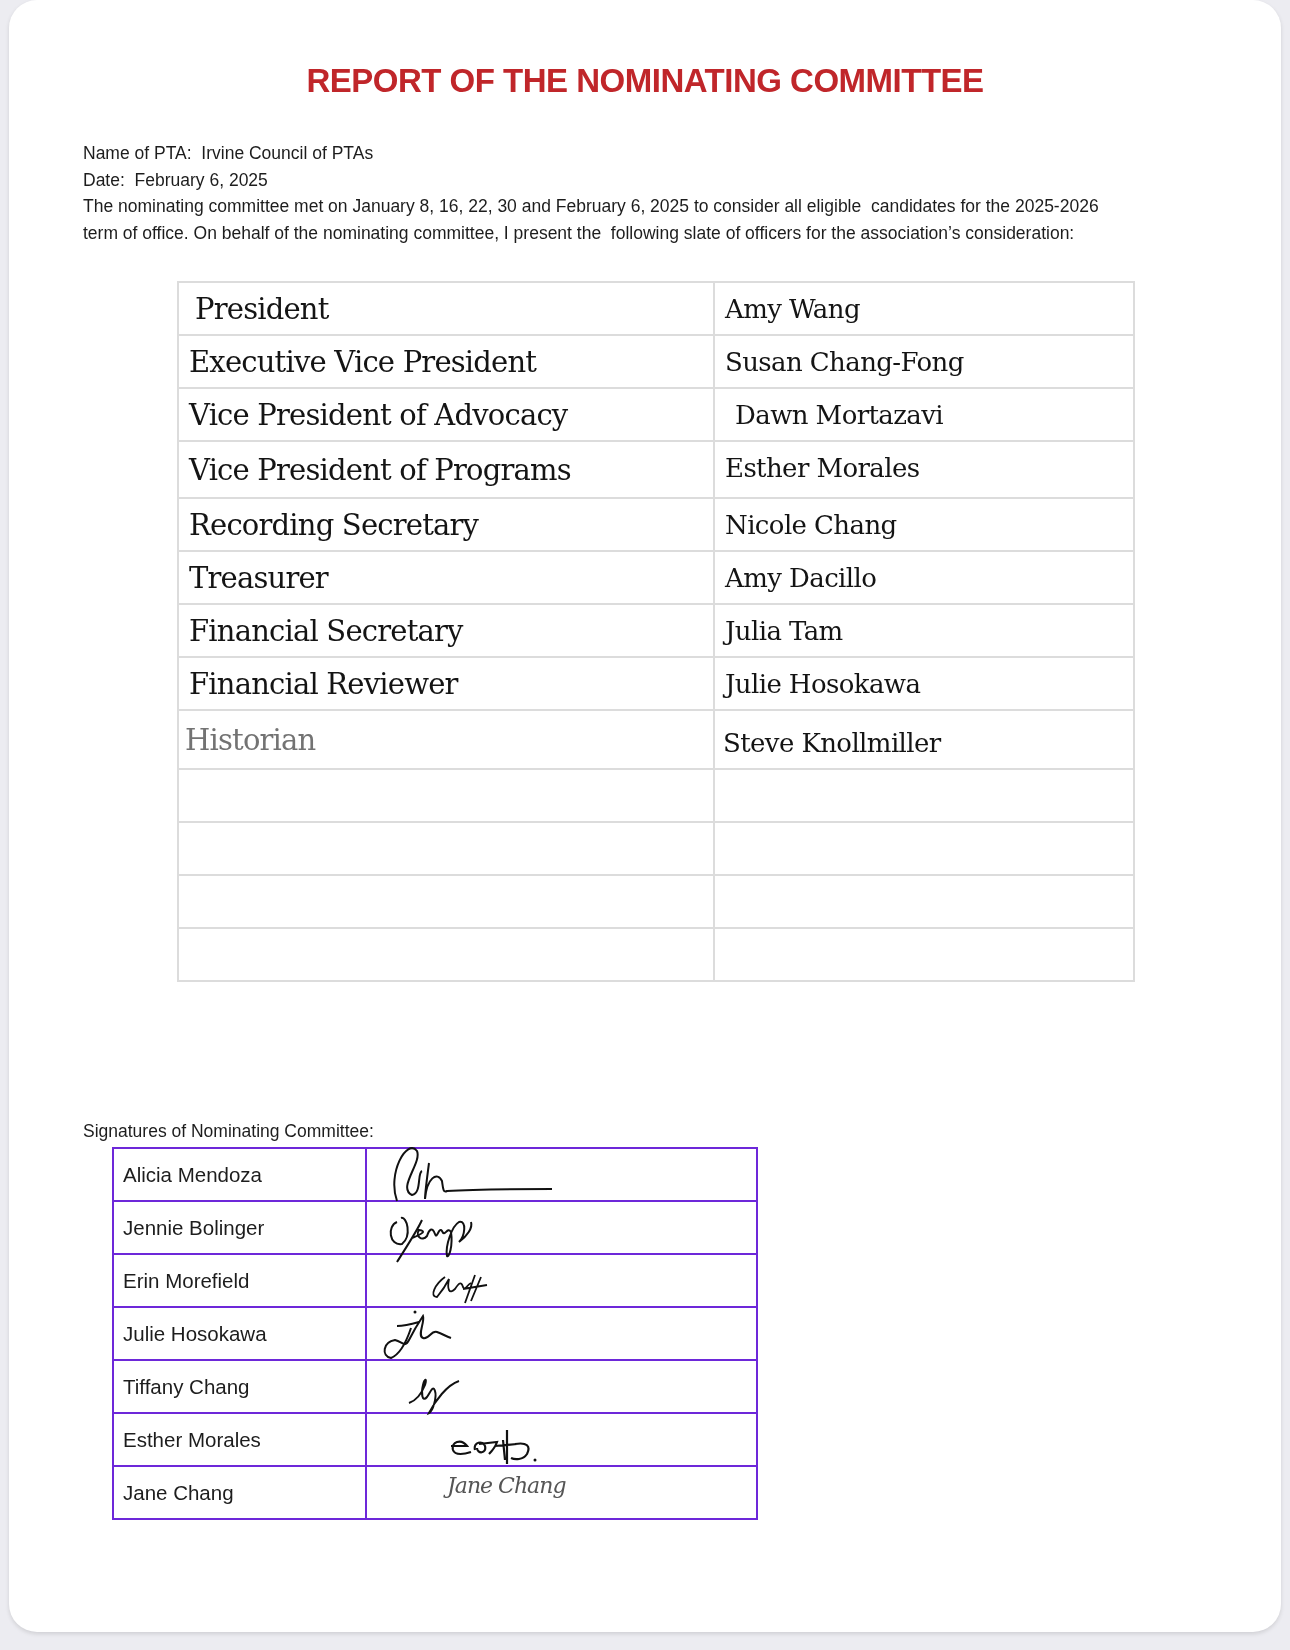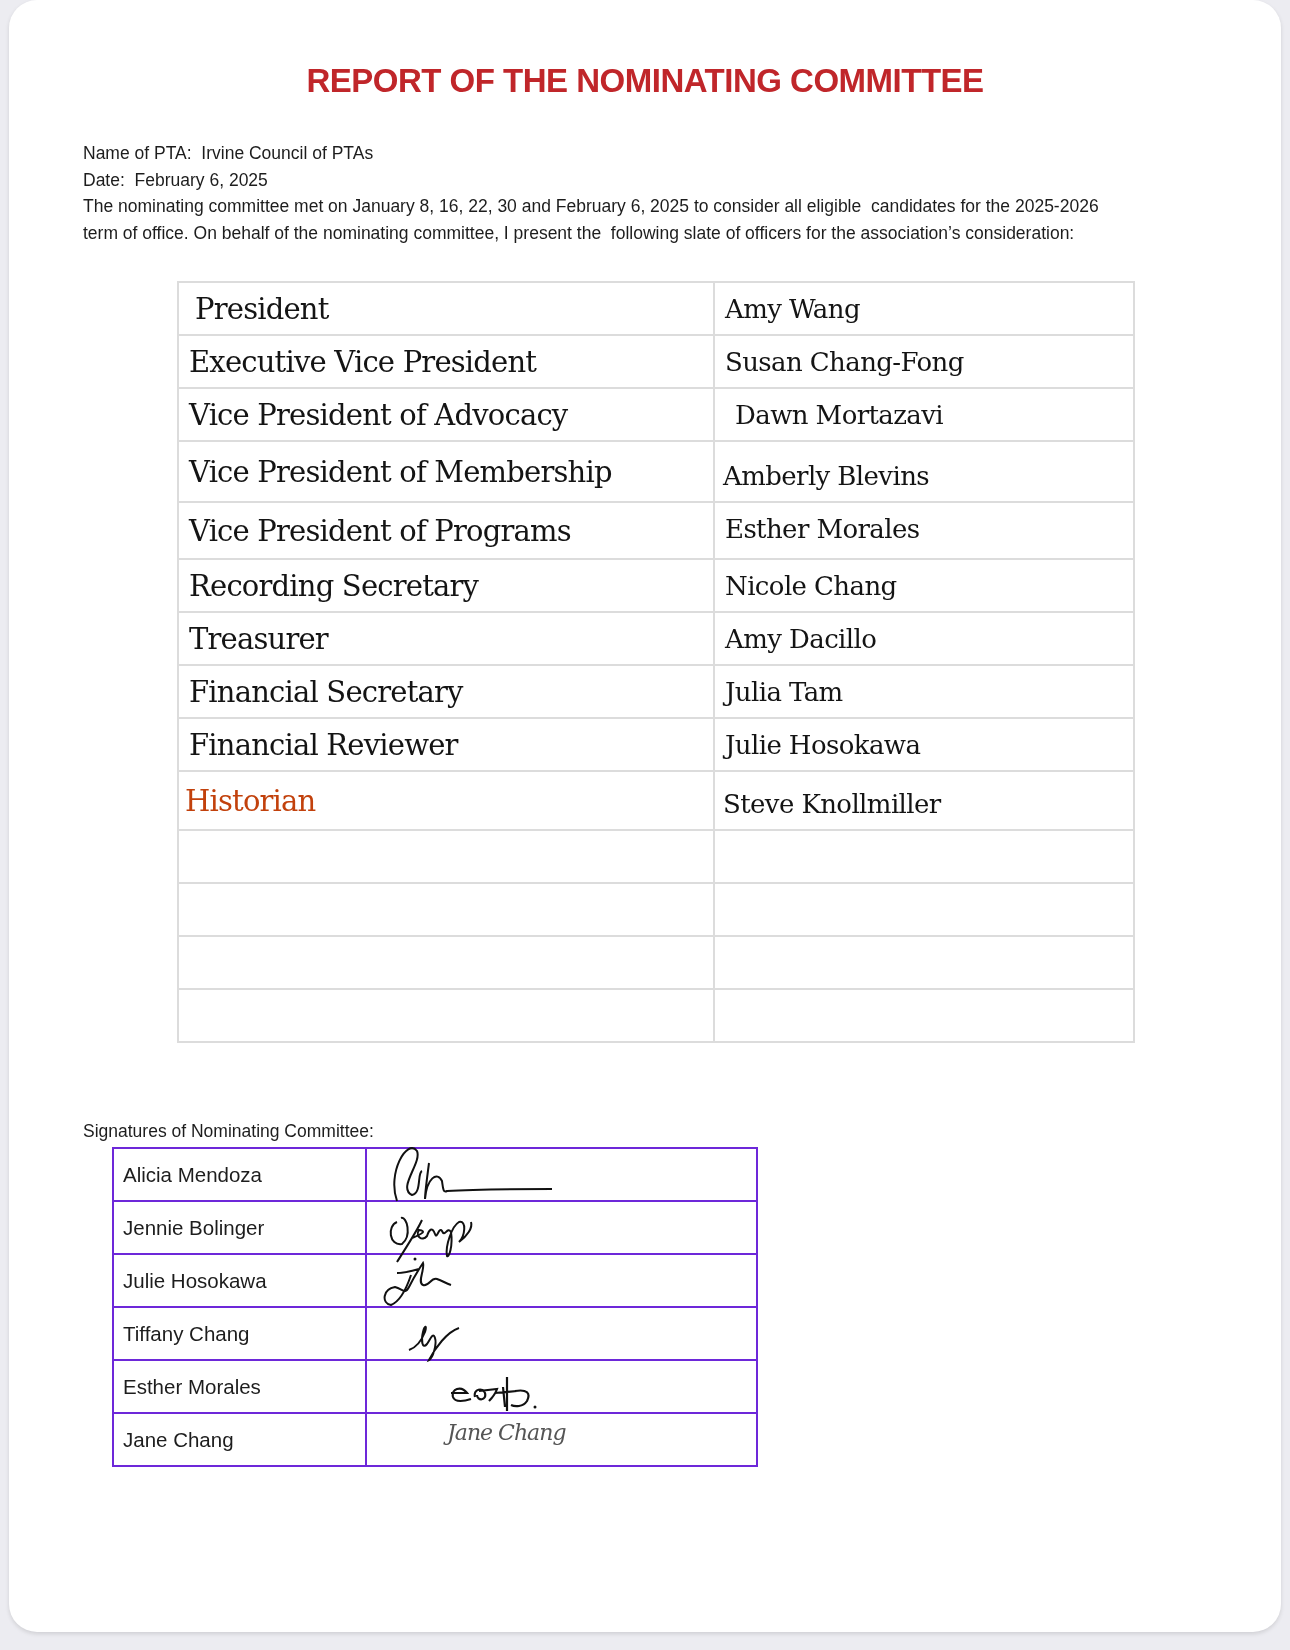--- a/index.html
+++ b/index.html
@@ -103,45 +103,41 @@
       </tr>
       <tr>
         <td class="office">Executive Vice President</td>
         <td class="name">Susan Chang-Fong</td>
       </tr>
       <tr>
         <td class="office">Vice President of Advocacy</td>
         <td class="name" style="padding-left:20px">Dawn Mortazavi</td>
       </tr>
       <tr>
-        <td class="office">Vice President of Membership</td>
-        <td class="name" style="padding-left:8px;padding-top:8px">Amberly Blevins</td>
-      </tr>
-      <tr>
         <td class="office">Vice President of Programs</td>
         <td class="name" style="padding-bottom:4px">Esther Morales</td>
       </tr>
       <tr>
         <td class="office">Recording Secretary</td>
         <td class="name">Nicole Chang</td>
       </tr>
       <tr>
         <td class="office">Treasurer</td>
         <td class="name">Amy Dacillo</td>
       </tr>
       <tr>
         <td class="office">Financial Secretary</td>
         <td class="name">Julia Tam</td>
       </tr>
       <tr>
         <td class="office">Financial Reviewer</td>
         <td class="name">Julie Hosokawa</td>
       </tr>
       <tr>
-        <td class="office" style="padding-left:6px;color:#c2410c">Historian</td>
+        <td class="office" style="padding-left:6px;color:#737373">Historian</td>
         <td class="name" style="padding-left:8px;padding-top:6px">Steve Knollmiller</td>
       </tr>
       <tr>
         <td class="office"></td>
         <td class="name"></td>
       </tr>
       <tr>
         <td class="office"></td>
         <td class="name"></td>
       </tr>
@@ -166,20 +162,28 @@
           <svg width="200" height="80">
             <path d="M30 68 C20 40 40 5 50 18 C55 30 30 55 45 62 C55 60 50 40 55 38 M62 30 C60 45 58 60 58 66 C60 45 70 38 75 48 C76 55 76 60 80 58 C110 56 150 56 185 56" fill="none" stroke="#111" stroke-width="2"></path>
           </svg>
         </td>
       </tr>
       <tr>
         <td class="member">Jennie Bolinger</td>
         <td class="sig">
           <svg width="200" height="80">
             <path d="M30 36 C20 40 22 60 35 58 C45 50 40 30 34 32 M30 76 C40 60 50 45 55 34 M45 52 C55 48 60 45 52 44 C48 50 55 56 60 50 C62 44 65 40 68 48 C70 54 72 40 75 45 C78 52 80 40 84 46 C86 60 82 72 80 70 C78 60 85 40 92 36 C100 34 98 50 92 56 C100 50 106 42 104 36" fill="none" stroke="#111" stroke-width="2"></path>
+          </svg>
+        </td>
+      </tr>
+      <tr>
+        <td class="member">Erin Morefield</td>
+        <td class="sig">
+          <svg width="200" height="80">
+            <path d="M78 38 C68 45 62 58 70 58 C75 52 80 44 82 40 C80 50 82 56 88 50 C92 44 94 42 96 48 C98 52 100 46 104 44 M108 36 L98 64 M114 38 L104 62 M96 50 L120 46" fill="none" stroke="#111" stroke-width="1.8"></path>
           </svg>
         </td>
       </tr>
       <tr>
         <td class="member">Julie Hosokawa</td>
         <td class="sig">
           <svg width="200" height="90">
             <path d="M52 30 C45 32 38 34 30 34 M44 36 C40 48 34 62 24 66 C14 64 16 50 28 48 C36 50 38 56 42 48 C46 40 52 30 56 24 C58 30 50 44 56 46 C62 48 64 38 70 40 C76 42 78 44 84 46" fill="none" stroke="#111" stroke-width="2"></path>
             <circle cx="48" cy="20" r="1.5" fill="#111"></circle>
           </svg>

